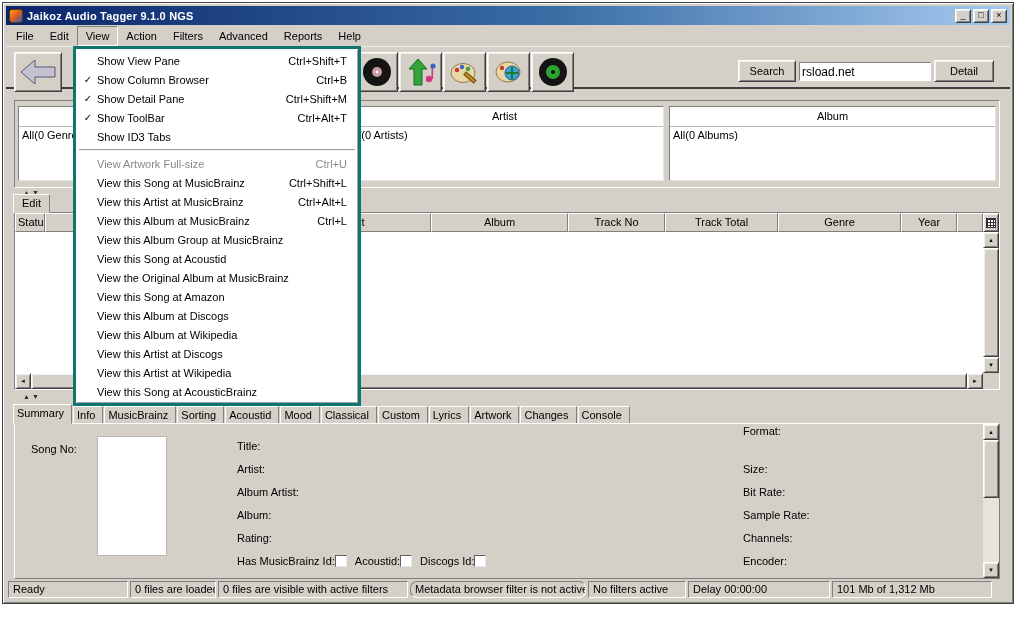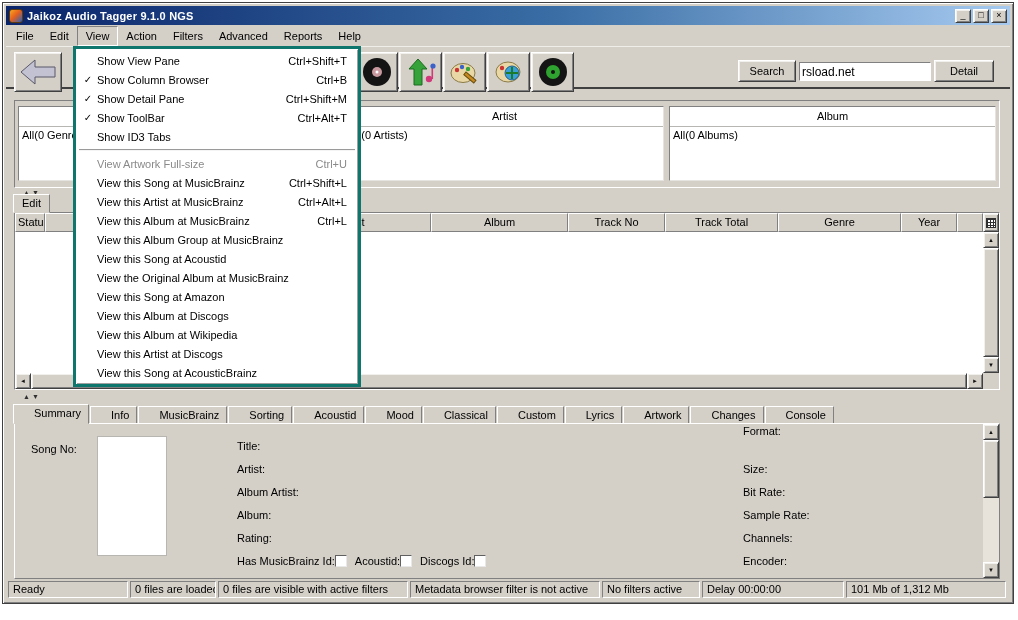--- a/index.html
+++ b/index.html
@@ -80,21 +80,21 @@
   .hscroll { position: absolute; left: 0; bottom: 0; right: 16px; height: 16px;
     display: flex; background: #e7e3db; }
   .sarrow { width: 16px; height: 16px; flex: none; display: flex; align-items: center; justify-content: center;
     font-size: 6px; color: #101010; }
   .sthumb-v { flex: 1; }
   .sthumb-h { flex: 1; }
   .scorner { position: absolute; right: 0; bottom: 0; width: 16px; height: 16px; background: #d4d0c8; }
   
   .dtabs { position: absolute; left: 10px; top: 401px; right: 8px; height: 20px;
     display: flex; align-items: flex-end; }
-  .tab { padding: 2px 7px 2px 20px; margin-right: 1px; background: #d4d0c8;
+  .tab { padding: 2px 7px 2px 3px; margin-right: 1px; background: #d4d0c8;
     border: 1px solid; border-color: #ffffff #808080 #808080 #ffffff; white-space: nowrap; }
   .tab.active { padding-bottom: 4px; border-bottom-color: #d4d0c8; position: relative; z-index: 3; }
   
   .detail { position: absolute; left: 11px; top: 420px; width: 986px; height: 156px;
     background: #d4d0c8; border: 1px solid; border-color: #ffffff #808080 #808080 #ffffff; }
   .dlabel { position: absolute; white-space: nowrap; }
   .artwork { position: absolute; left: 82px; top: 12px; width: 70px; height: 120px;
     background: #fff; border: 1px solid #b8b6b0; }
   .dscroll { position: absolute; right: 0; top: 0; bottom: 0; width: 16px;
     display: flex; flex-direction: column; background: #e7e3db; }
@@ -303,21 +303,21 @@
       <span class="dthumb out"></span>
       <span class="dtrack"></span>
       <span class="sarrow out">▼</span>
     </div>
   </div>
 
   <div class="statusbar">
     <span class="sb" style="width:120px;">Ready</span>
     <span class="sb" style="width:86px;">0 files are loaded</span>
     <span class="sb" style="width:190px;">0 files are visible with active filters</span>
-    <span class="sb" style="width:190px;">Metadata browser filter is not active</span>
+    <span class="sb" style="width:176px;border-radius:7px;">Metadata browser filter is not active</span>
     <span class="sb" style="width:98px;">No filters active</span>
     <span class="sb" style="width:142px;">Delay 00:00:00</span>
     <span class="sb" style="width:160px;">101 Mb of 1,312 Mb</span>
   </div>
 
   <div class="dropdown">
     <div class="mi">
       <span class="chk"></span>
       <span class="lbl">Show View Pane</span>
       <span class="sc">Ctrl+Shift+T</span>
@@ -393,18 +393,23 @@
       <span class="lbl">View this Album at Wikipedia</span>
       <span class="sc"></span>
     </div>
     <div class="mi">
       <span class="chk"></span>
       <span class="lbl">View this Artist at Discogs</span>
       <span class="sc"></span>
     </div>
     <div class="mi">
       <span class="chk"></span>
+      <span class="lbl">View this Artist at Wikipedia</span>
+      <span class="sc"></span>
+    </div>
+    <div class="mi">
+      <span class="chk"></span>
       <span class="lbl">View this Song at AcousticBrainz</span>
       <span class="sc"></span>
     </div>
   </div>
 
 </div>
 
 </body></html>

